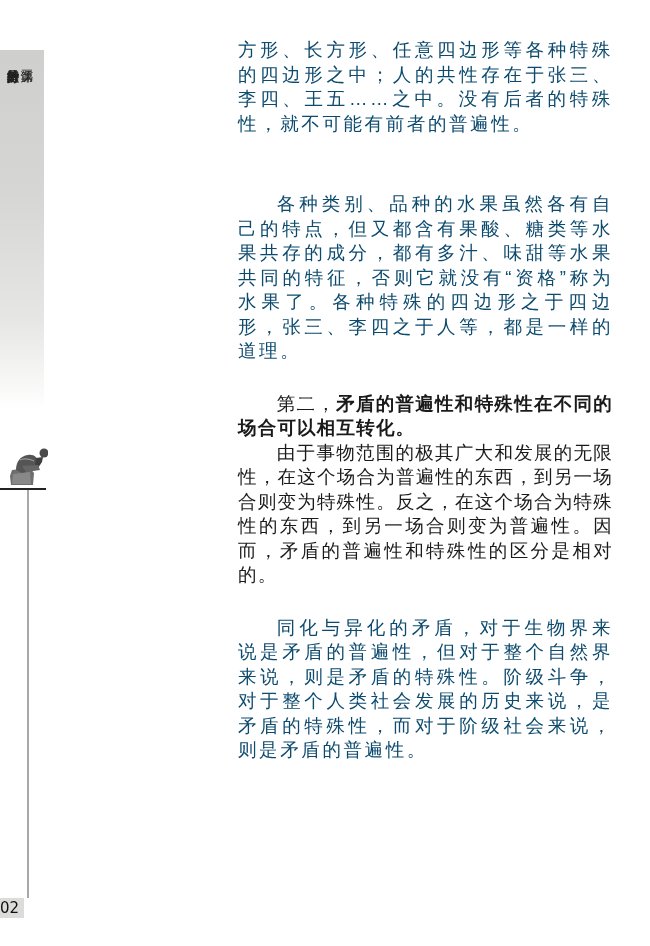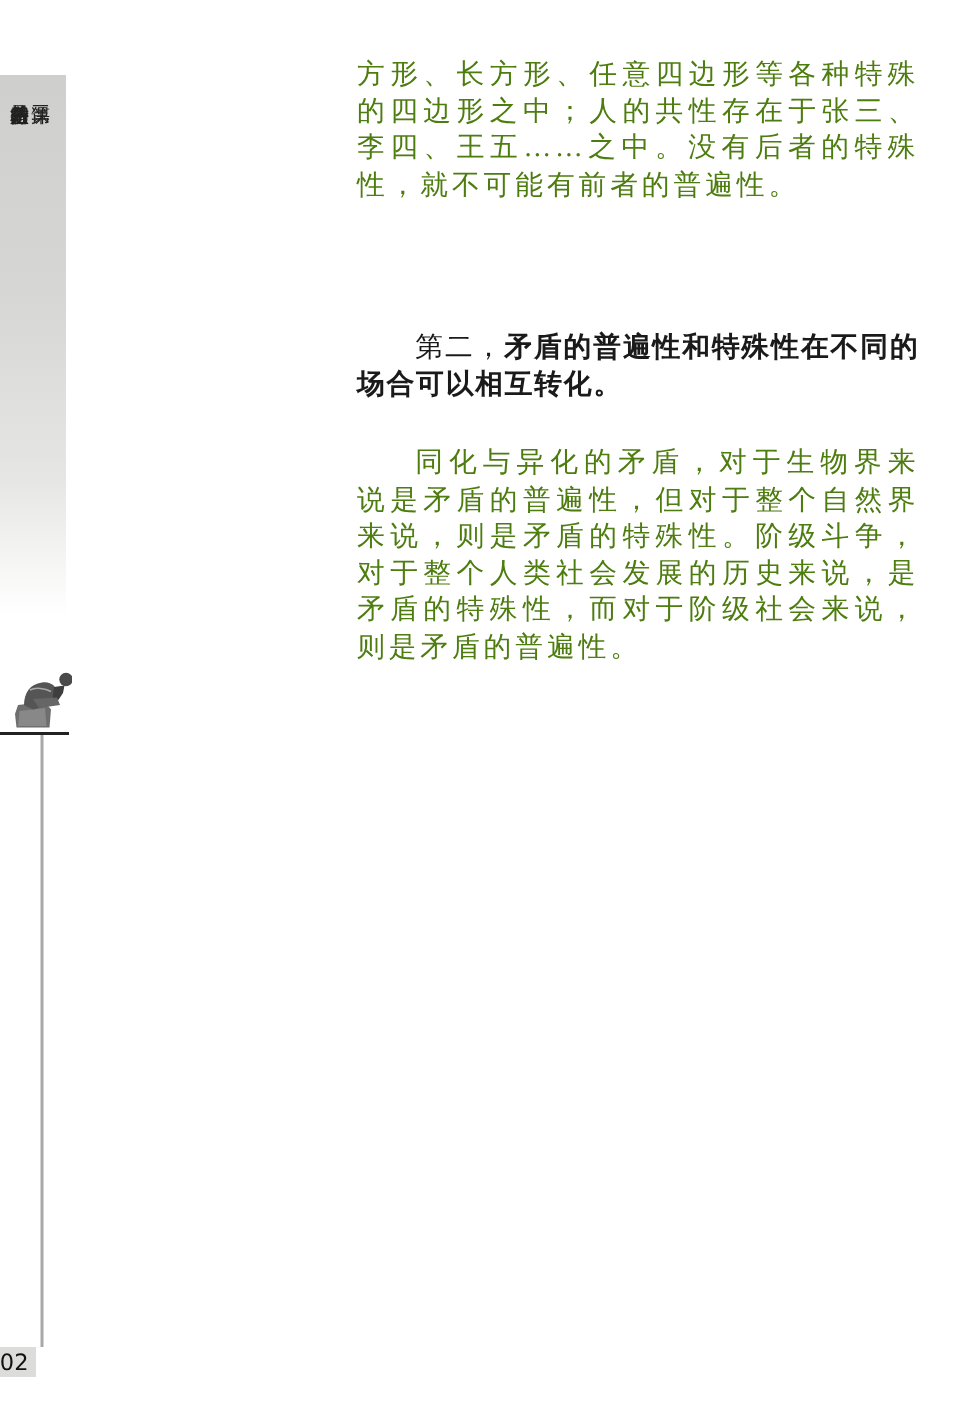--- a/index.html
+++ b/index.html
@@ -99,23 +99,23 @@
   }
   .para {
     font-size: 18.5px;
     line-height: 24.5px;
     margin: 0;
     text-align: justify;
     letter-spacing: 1.5px;
   }
   .para.indent { text-indent: 2.1em; }
   .kai {
-    font-family: Liberation Serif, serif;
+    font-family: Liberation Sans, sans-serif;
     letter-spacing: 2.6px;
-    color: #4d7c0f;
+    color: #0c4a6e;
   }
   .song {
     font-family: "DejaVu Serif", "Liberation Serif", serif;
     letter-spacing: 1.2px;
   }
   .hei {
     font-family: "DejaVu Sans", "Liberation Sans", sans-serif;
     font-weight: bold;
     letter-spacing: 1.2px;
   }
@@ -160,25 +160,27 @@
 
   <div class="content">
 
     <p class="para kai">方形、长方形、任意四边形等各种特殊的四边形之中；人的共性存在于张三、李四、王五……之中。没有后者的特殊性，就不可能有前者的普遍性。</p>
 
     <div class="gap-l"></div>
 
 
     <div class="gap-l"></div>
 
+    <p class="para kai indent">各种类别、品种的水果虽然各有自己的特点，但又都含有果酸、糖类等水果共存的成分，都有多汁、味甜等水果共同的特征，否则它就没有“资格”称为水果了。各种特殊的四边形之于四边形，张三、李四之于人等，都是一样的道理。</p>
 
     <div class="gap-l"></div>
 
 
     <p class="para song indent"><span>第二，</span><span class="hei">矛盾的普遍性和特殊性在不同的场合可以相互转化。</span></p>
 
+    <p class="para song indent">由于事物范围的极其广大和发展的无限性，在这个场合为普遍性的东西，到另一场合则变为特殊性。反之，在这个场合为特殊性的东西，到另一场合则变为普遍性。因而，矛盾的普遍性和特殊性的区分是相对的。</p>
 
     <div class="gap-l"></div>
 
     <p class="para kai indent">同化与异化的矛盾，对于生物界来说是矛盾的普遍性，但对于整个自然界来说，则是矛盾的特殊性。阶级斗争，对于整个人类社会发展的历史来说，是矛盾的特殊性，而对于阶级社会来说，则是矛盾的普遍性。</p>
 
   </div>
 </div>
 
 </body></html>

